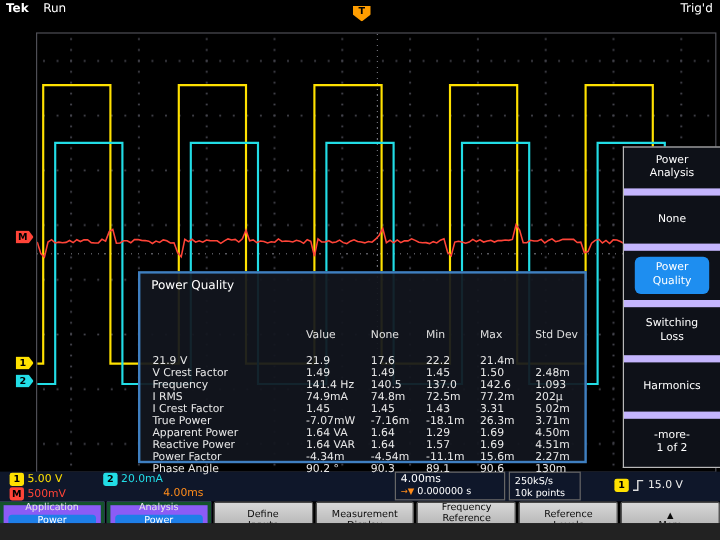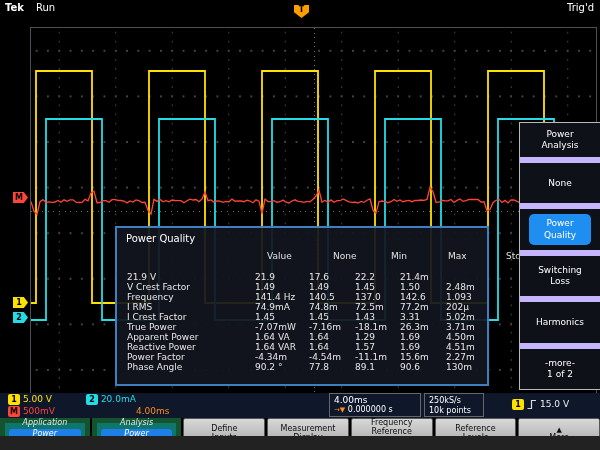--- a/index.html
+++ b/index.html
@@ -34,21 +34,21 @@
   .marker.m{left:13px;top:192px;background:#ff4438;}
   .marker.c1{left:13px;top:297px;background:#ffe100;}
   .marker.c2{left:13px;top:312px;background:#22dde6;}
 
   
   .results{position:absolute;left:115px;top:226px;width:374px;height:160px;box-sizing:border-box;
            background:rgba(18,21,30,0.93);border:2px solid #3f7fc0;z-index:20;color:#e8e8e8;}
   .results-title{padding:5px 0 0 9px;font-size:10px;color:#fff;}
   .t-row{display:grid;grid-template-columns:128px 54px 46px 45px 46px 48px;padding-left:10px;
          font-size:9px;line-height:10px;}
-  .t-row.head{margin-top:7px;margin-bottom:11px;color:#e0e0e0;gap:12px;}
+  .t-row.head{margin-top:31px;margin-bottom:11px;color:#e0e0e0;}
 
   
   .side-menu{position:absolute;left:519px;top:122px;width:81px;height:268px;box-sizing:border-box;
              background:#0e1118;border:1px solid #b9b9b9;border-right:none;z-index:30;
              display:flex;flex-direction:column;}
   .sm-section{flex:1;border-top:6px solid #c4b5fd;display:flex;align-items:center;justify-content:center;}
   .sm-section.title{border-top:none;flex:0 0 34px;}
   .sm-title-text{color:#fff;font-size:9px;text-align:center;max-width:56px;line-height:1.25;}
   .sm-label{color:#fff;font-size:9px;text-align:center;max-width:54px;line-height:1.25;white-space:pre-line;}
   .sm-label.active{background:#1e8ef0;border-radius:5px;padding:4px 7px;max-width:48px;}
@@ -66,21 +66,21 @@
   .sb-tb{left:329px;top:0;width:92px;height:24px;}
   .sb-rate{left:424px;top:0;width:60px;height:24px;font-size:8px;line-height:10px;padding-top:2px;}
   .sb-tpos{font-size:8px;color:#fff;}
   .tp-icon{color:#ff8c1a;font-size:7px;}
   .sb-trig{position:absolute;left:512px;top:6px;color:#eee;}
   .sb-trig svg{vertical-align:middle;margin:0 3px;}
 
   
   .bottom-menu{position:absolute;left:0;top:418px;width:600px;height:32px;display:flex;gap:2px;background:#000;}
   .bm-btn{flex:1;box-sizing:border-box;display:flex;flex-direction:column;justify-content:center;}
-  .bm-btn.dark{background:#0f766e;border:5px solid #14532d;font-style:italic;}
+  .bm-btn.dark{background:#8b5cf6;border:3px solid #14532d;}
   .bm-btn.gray{background:linear-gradient(180deg,#d8d8d8,#a2a2a2);border:1px solid #555;
                border-radius:2px;color:#0a0a0a;}
   .bm-label{font-size:8px;text-align:center;line-height:1.12;white-space:pre-line;}
   .bm-btn.dark .bm-label{color:#e8e8e8;}
   .bm-value{background:#1e7fe8;border-radius:3px;margin:1px 4px 1px;padding:1px 0;color:#fff;
             font-size:8px;line-height:1.12;text-align:center;white-space:pre-line;}
   .bm-arrow{font-size:7px;text-align:center;line-height:8px;}
 </style>
 </head>
 <body>
@@ -186,21 +186,21 @@
           <span>Power Factor</span>
           <span>-4.34m</span>
           <span>-4.54m</span>
           <span>-11.1m</span>
           <span>15.6m</span>
           <span>2.27m</span>
         </div>
         <div class="t-row">
           <span>Phase Angle</span>
           <span>90.2 °</span>
-          <span>77.8</span>
+          <span>90.3</span>
           <span>89.1</span>
           <span>90.6</span>
           <span>130m</span>
         </div>
       </div>
   </div>
 
   <div class="side-menu">
     <div class="sm-section title">
       <div class="sm-title-text">Power Analysis</div>

